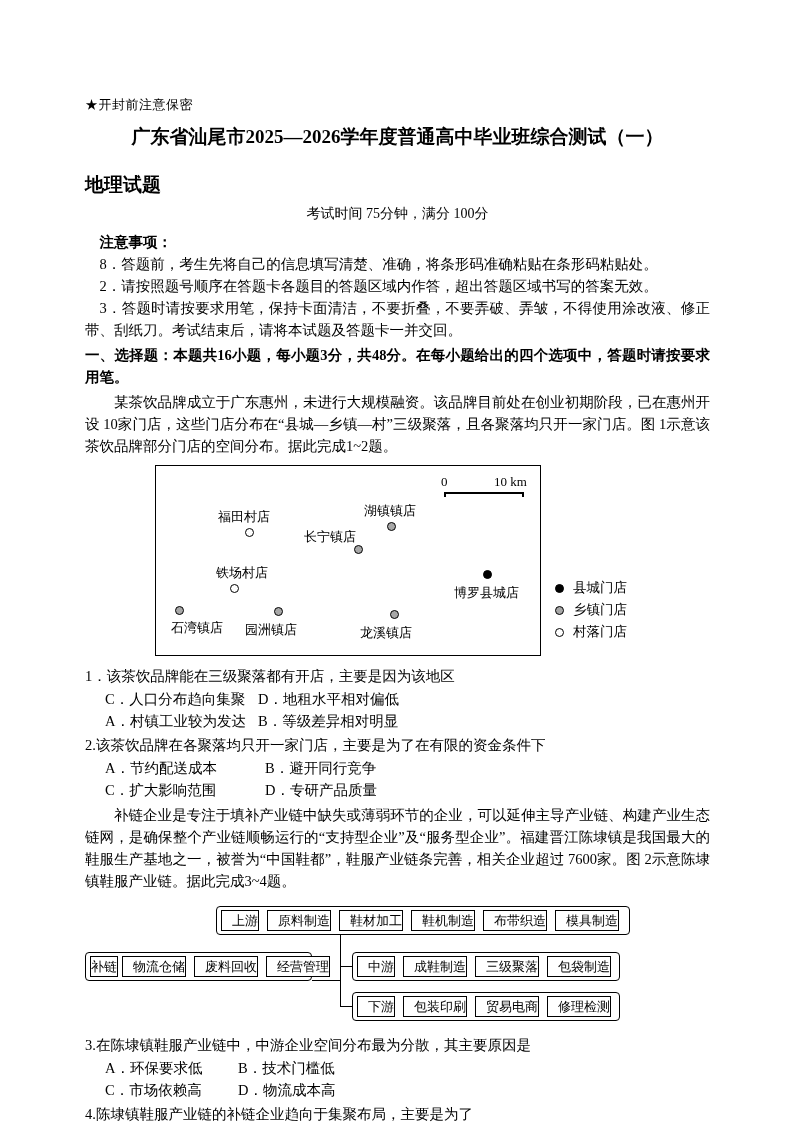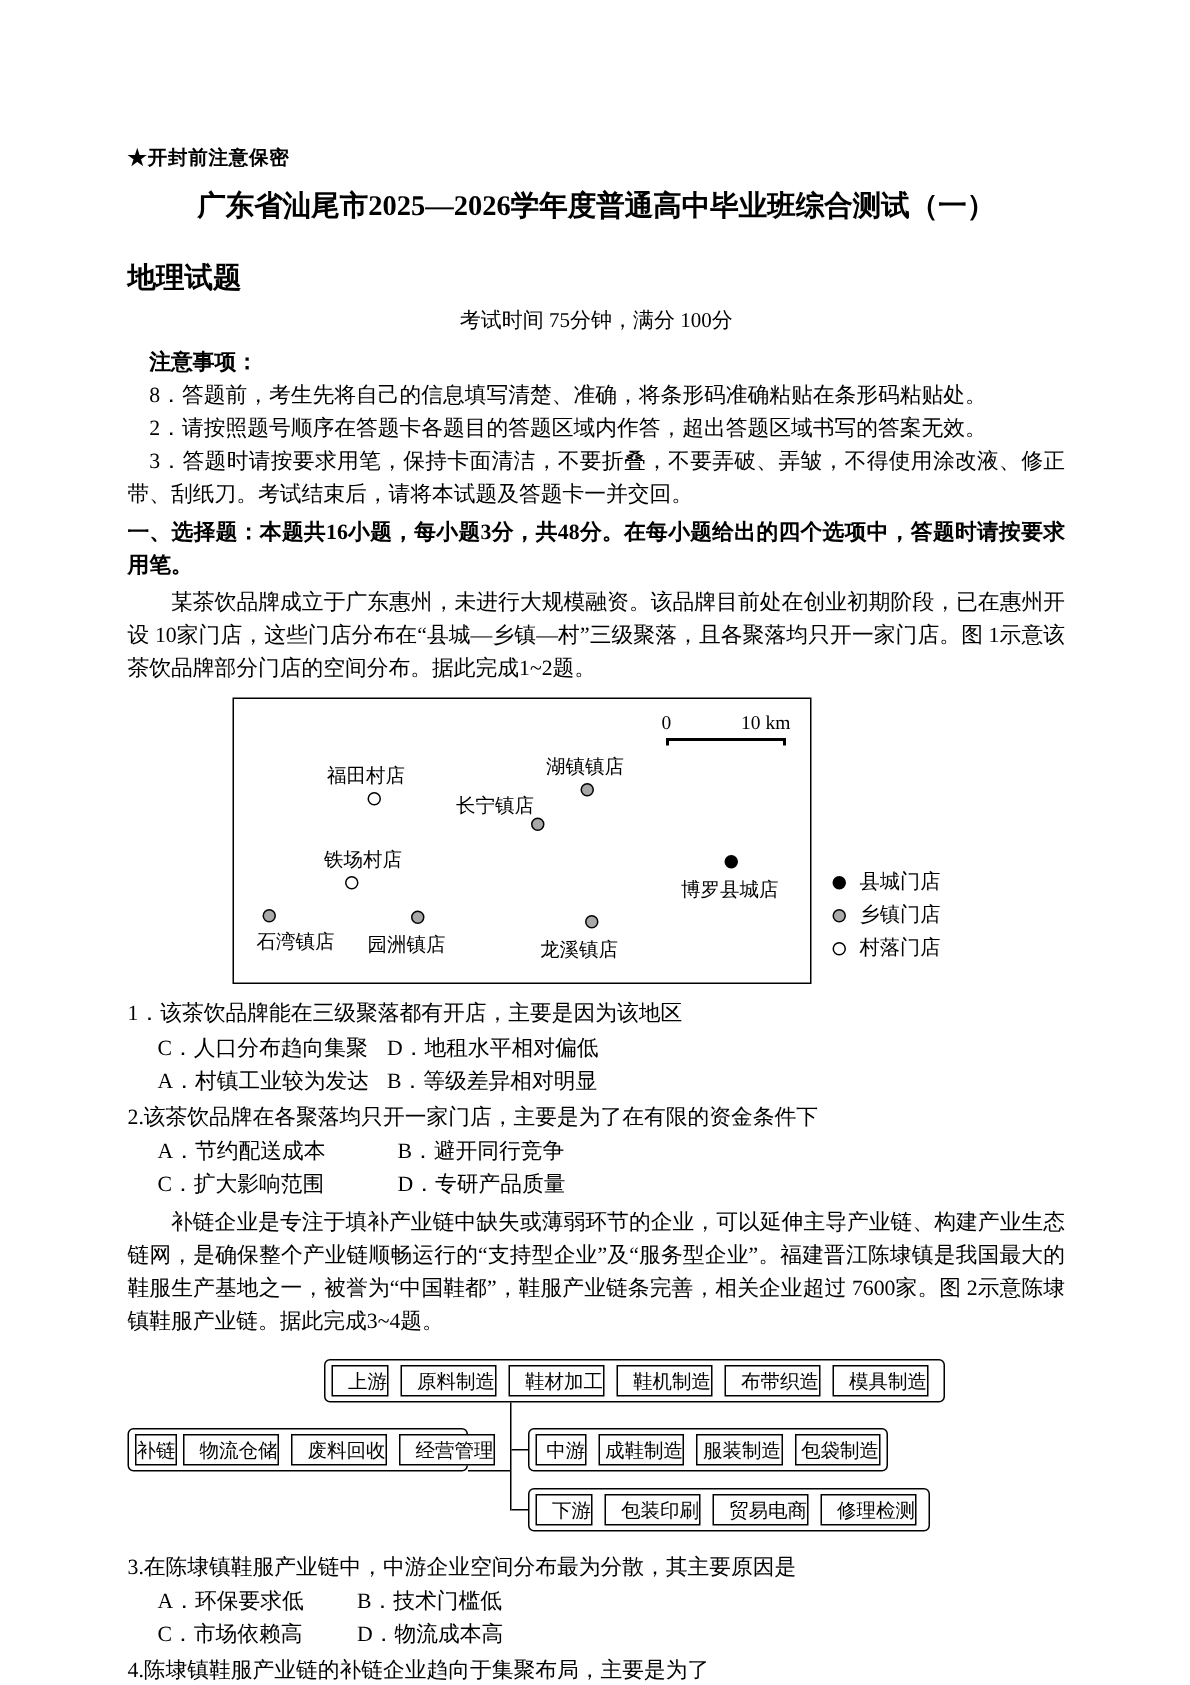--- a/index.html
+++ b/index.html
@@ -3,21 +3,21 @@
 <meta charset="utf-8">
 <style>
   * { margin:0; padding:0; box-sizing:border-box; }
   html,body { background:#ffffff; }
   body {
     width:793px; height:1123px; color:#000;
     font-family:"Liberation Serif","DejaVu Serif",serif;
   }
   .sheet { position:relative; width:793px; height:1123px; padding:96px 83px 0 85px; overflow:hidden; background:#fff; }
 
-  .secrecy { font-size:13px; font-weight:bold; letter-spacing:0.5px; }
+  .secrecy { font-size:13px; font-weight:normal; letter-spacing:0.5px; }
   .title { font-size:19px; font-weight:bold; text-align:center; margin-top:10px; }
   .subtitle { font-size:19px; font-weight:bold; margin-top:22px; }
   .exam-info { font-size:14px; text-align:center; margin-top:7px; }
 
   .notices { margin-top:8px; font-size:14.5px; line-height:22px; }
   .n-head { font-weight:bold; text-indent:1em; }
   .n-item { text-indent:1em; text-align:justify; }
 
   .sec-head { font-weight:bold; font-size:14.5px; line-height:22px; text-align:justify; margin-top:3px; }
   .passage { font-size:14.5px; line-height:22px; text-indent:2em; text-align:justify; margin-top:3px; }
@@ -169,24 +169,24 @@
 
     <div class="grp-col" style="left:0px;top:48px;width:227px">
       <span class="bx lbl">补链</span>
       <div class="bl-row">
         <span class="bx">物流仓储</span>
         <span class="bx">废料回收</span>
         <span class="bx">经营管理</span>
       </div>
     </div>
 
-    <div class="grp" style="left:267px;top:48px;width:240px">
+    <div class="grp" style="left:267px;top:48px;width:268px">
       <span class="bx lbl">中游</span>
       <span class="bx">成鞋制造</span>
-      <span class="bx">服装制造</span>
+      <span class="bx">三级聚落</span>
       <span class="bx">包袋制造</span>
     </div>
 
     <div class="grp" style="left:267px;top:88px;width:268px">
       <span class="bx lbl">下游</span>
       <span class="bx">包装印刷</span>
       <span class="bx">贸易电商</span>
       <span class="bx">修理检测</span>
     </div>
   </div>

